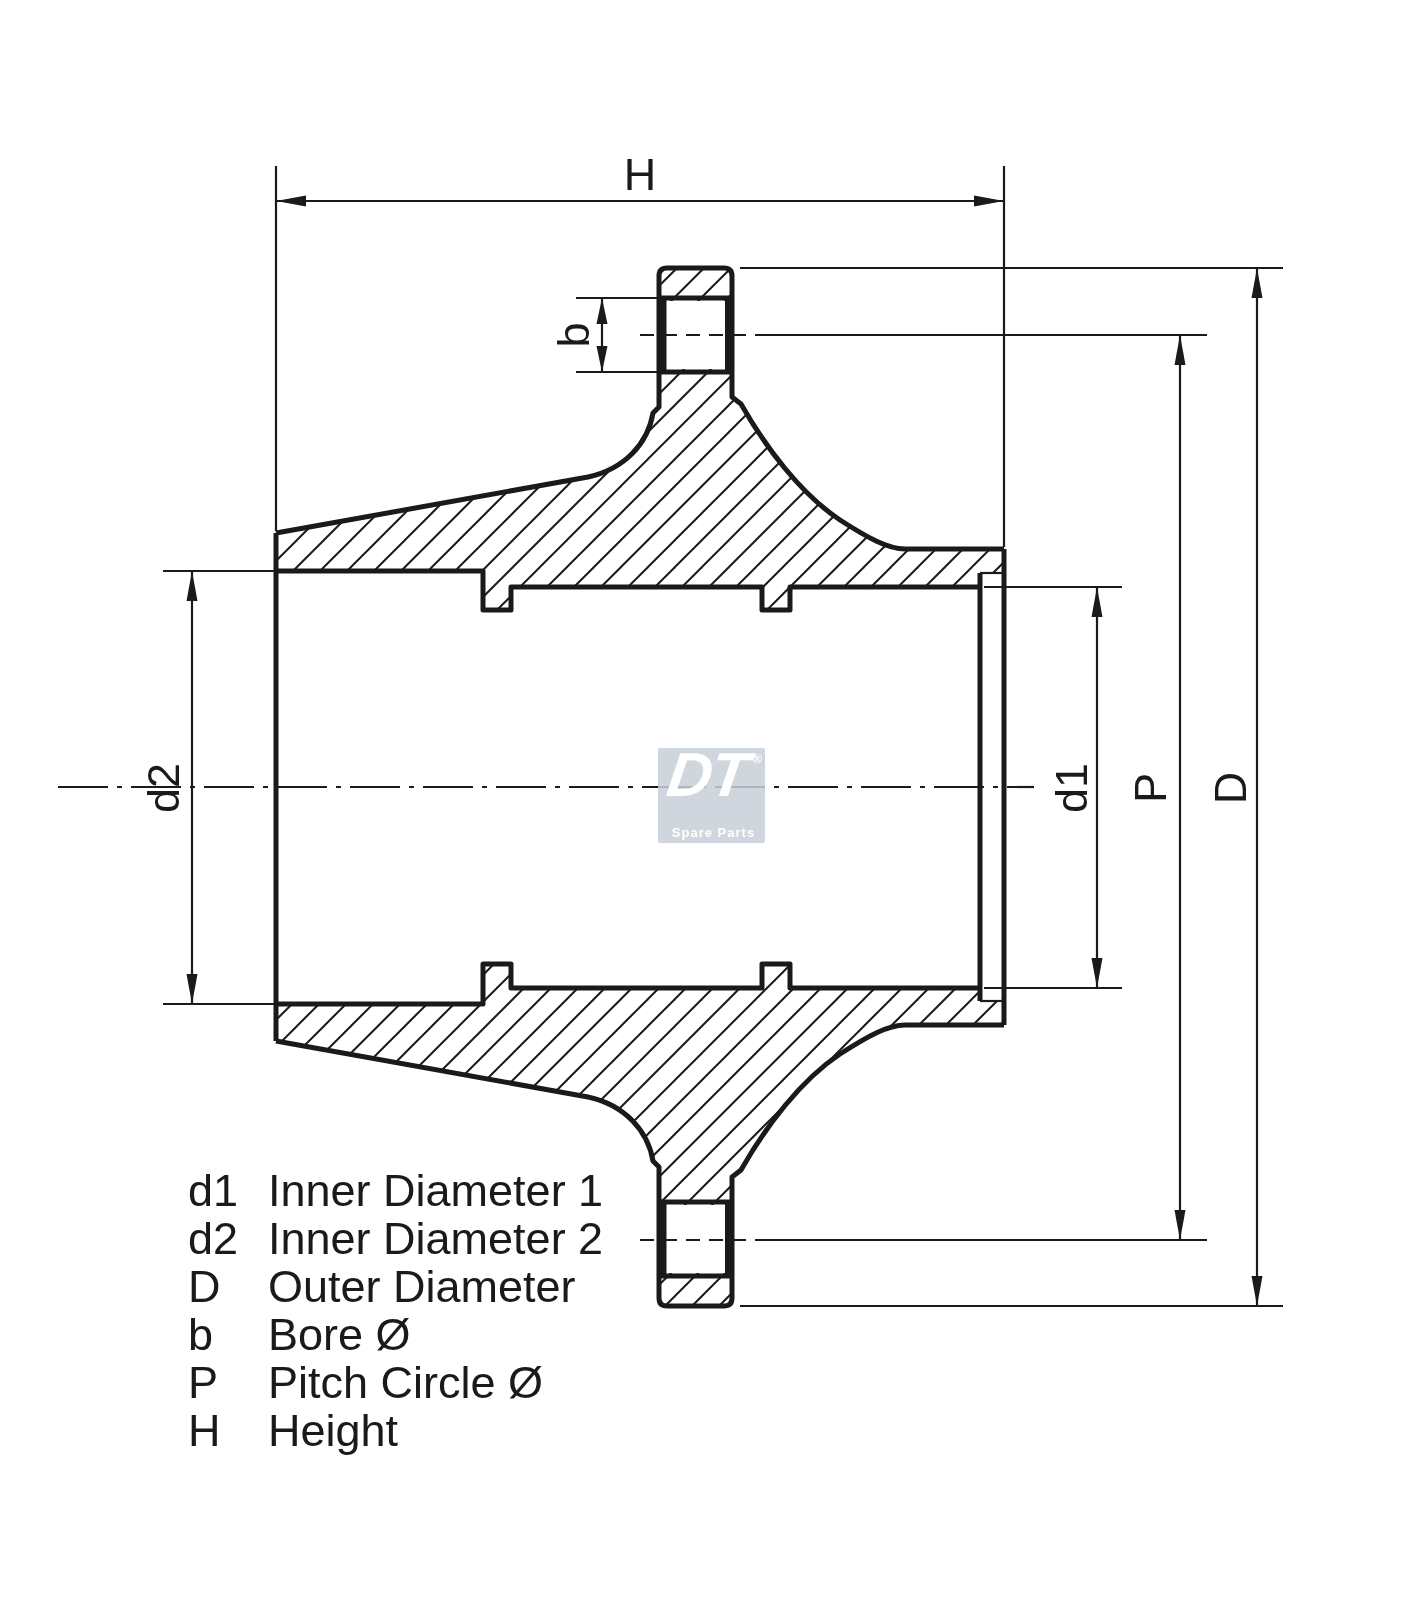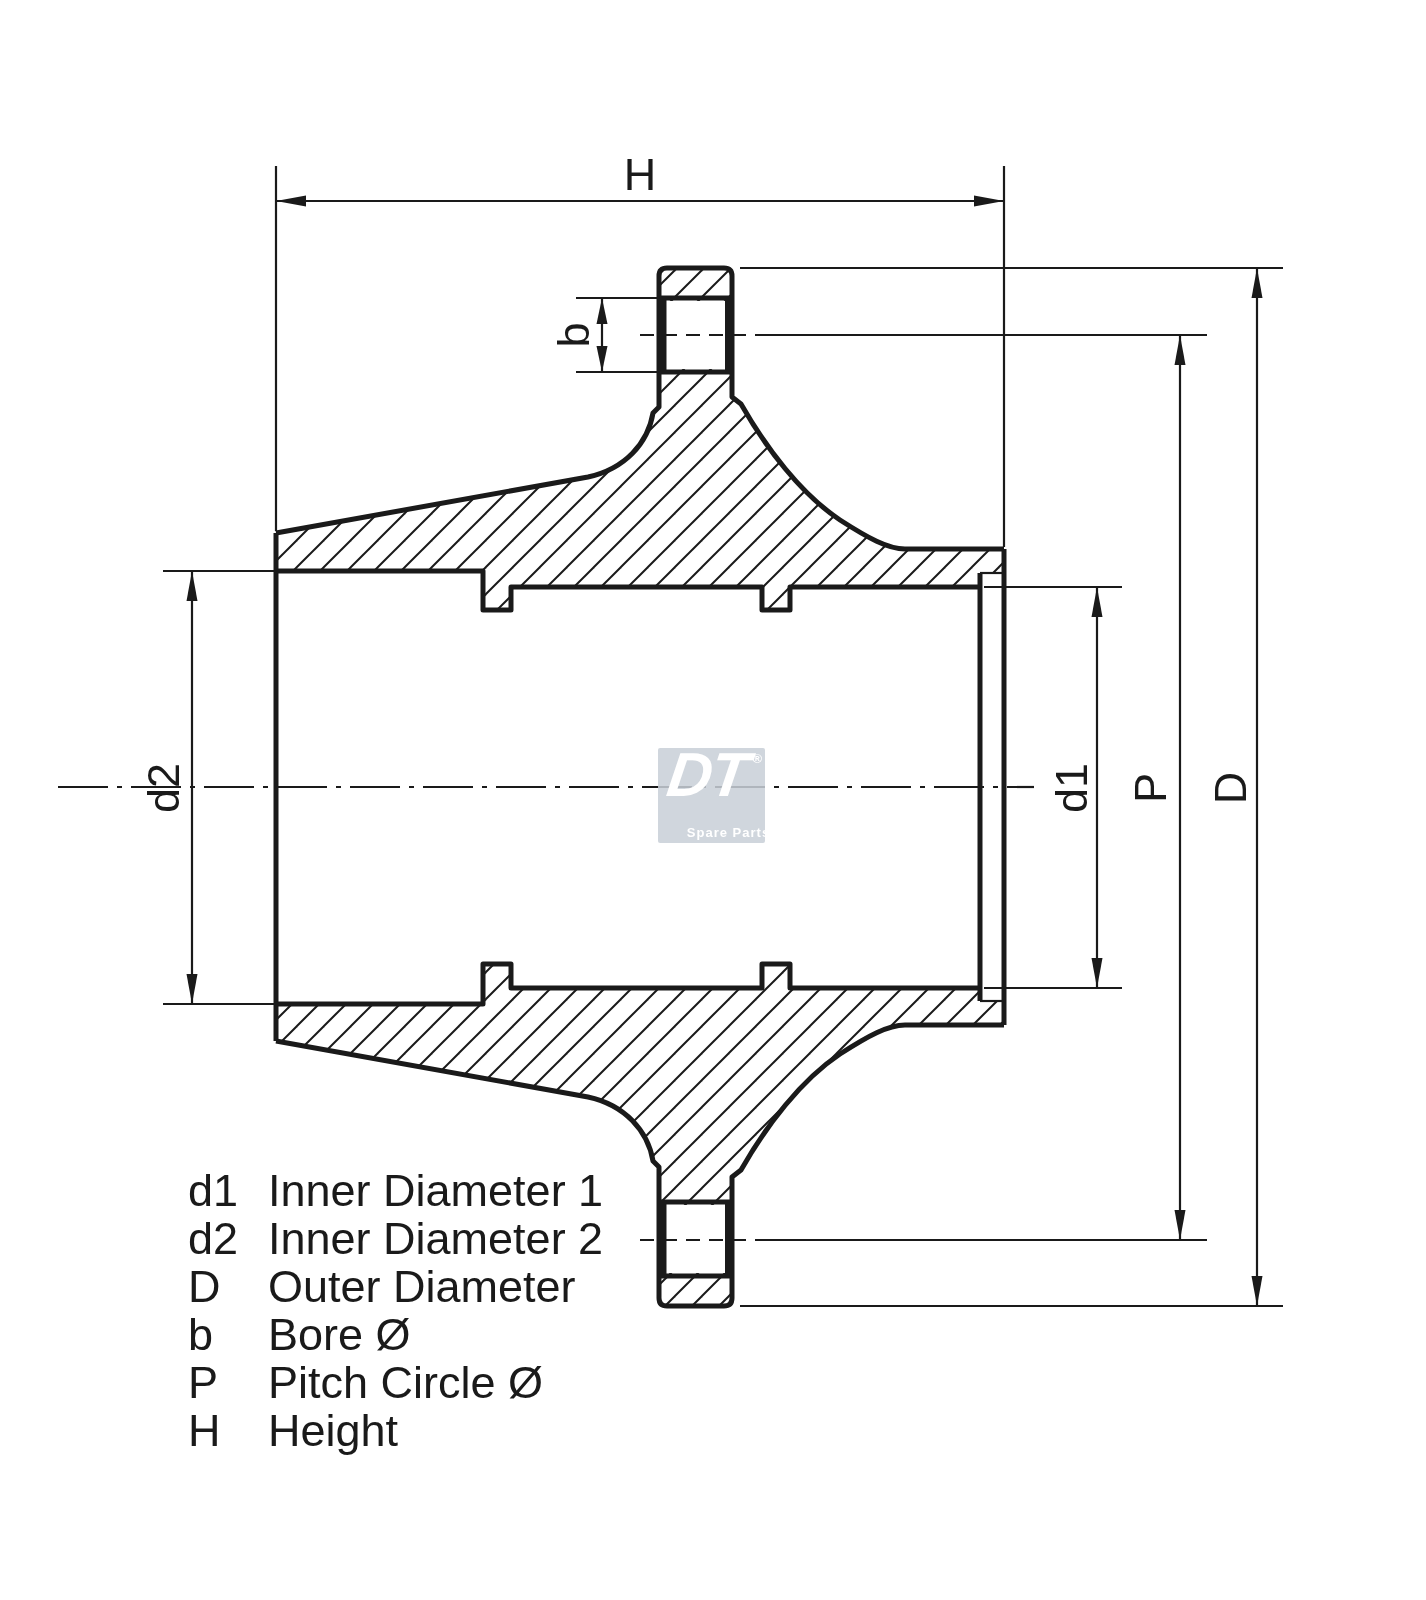--- a/index.html
+++ b/index.html
@@ -55,21 +55,21 @@
     position: absolute;
     right: 3px;
     top: 3px;
     font-size: 13px;
     color: #ffffff;
     font-weight: bold;
   }
   .watermark-subtitle {
     position: absolute;
     bottom: 3px;
-    left: 17px;
+    left: 2px;
     width: 100%;
     text-align: center;
     font-size: 13px;
     font-weight: bold;
     letter-spacing: 1px;
     color: #ffffff;
     white-space: nowrap;
   }
 </style>
 </head>

